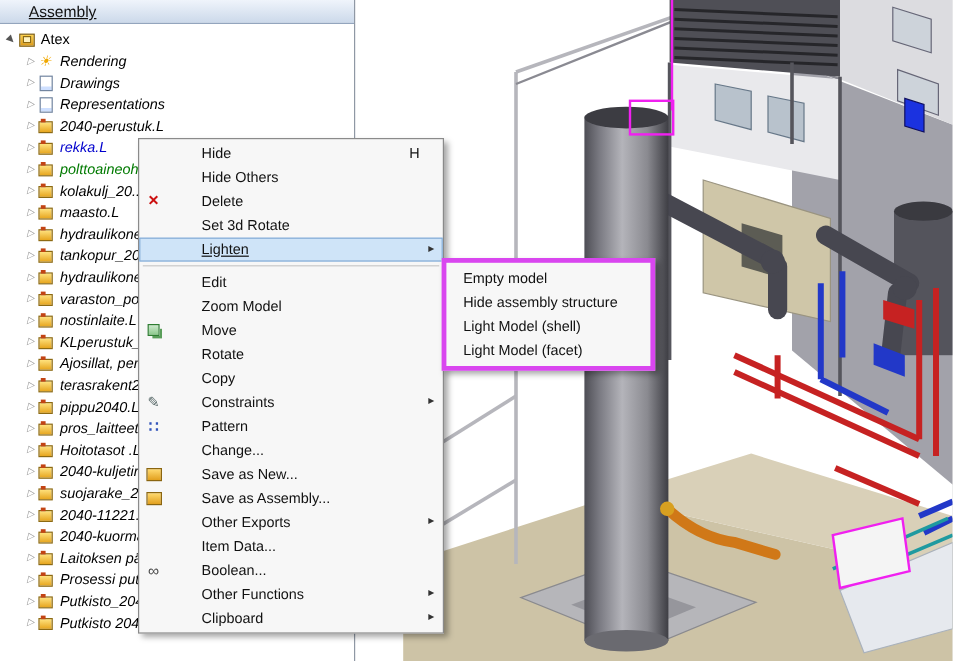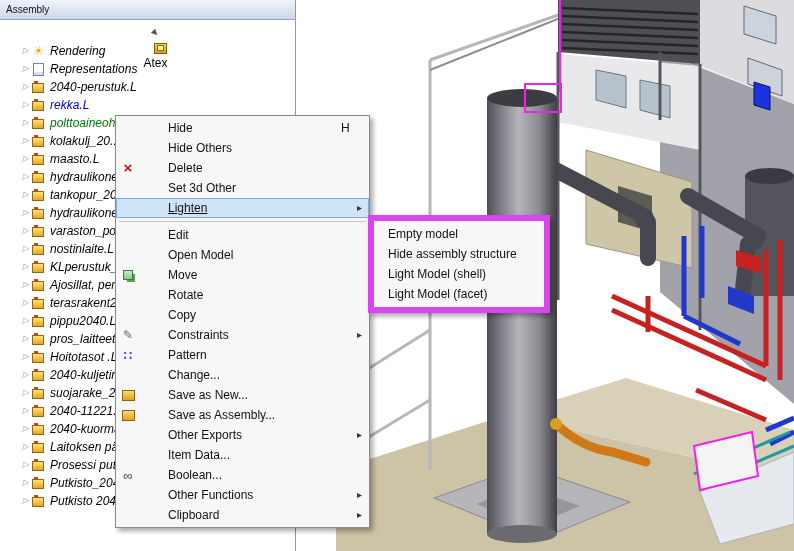--- a/index.html
+++ b/index.html
@@ -5,25 +5,25 @@
   html,body{margin:0;padding:0;background:#e8e8e8;}
   #root{position:relative;width:794px;height:551px;background:#ffffff;overflow:hidden;
         font-family:"Liberation Sans",sans-serif;outline:1px solid #7a8088;}
 
   
   #viewport{position:absolute;left:296px;top:0;width:498px;height:551px;}
 
   
   #panel{position:absolute;left:0;top:0;width:296px;height:551px;background:#ffffff;
          border-right:1px solid #8f98a4;box-sizing:border-box;z-index:2;}
-  .panel-title{height:19px;line-height:19px;padding-left:6px;font-size:10px;color:#111;
-         background:linear-gradient(#eff4fb,#ccd9ea);border-bottom:1px solid #93a5bd;}
+  .panel-title{height:19px;line-height:19px;padding-left:24px;font-size:13px;color:#111;
+         background:linear-gradient(#eff4fb,#ccd9ea);border-bottom:1px solid #93a5bd;text-decoration:underline;}
   .tree{position:absolute;top:20px;left:0;right:0;bottom:0;padding-top:4px;overflow:hidden;}
   .trow{display:flex;align-items:center;height:18px;white-space:nowrap;}
-  .lvl0{padding-left:16px;flex-direction:column;}
+  .lvl0{padding-left:3px;}
   .lvl1{padding-left:19px;font-style:italic;}
   .arrow{flex:0 0 13px;text-align:center;color:#9a9a9a;font-size:8px;line-height:18px;}
   .arrow::before{content:"▷";}
   .arrow.exp{color:#555;}
   .arrow.exp::before{content:"▶";display:inline-block;transform:rotate(45deg);}
   .ticon{flex:0 0 14px;height:13px;position:relative;margin-right:4px;}
   .icon-box::before{content:"";position:absolute;left:0;top:2px;width:10px;height:8px;
         background:linear-gradient(#ffe27e,#e7a61f);border:1px solid #8d6a12;}
   .icon-box::after{content:"";position:absolute;left:2px;top:0;width:4px;height:3px;background:#c24414;}
   .icon-asm::before{content:"";position:absolute;left:0;top:1px;width:11px;height:9px;
@@ -49,21 +49,21 @@
   .icon-move::before{content:"";display:inline-block;width:8px;height:8px;background:linear-gradient(#cde9cd,#8cc98c);
         border:1px solid #2e7d32;box-shadow:3px 3px 0 -1px #5a9e5a;}
   .icon-constraints::before{content:"✎";color:#566;font-size:12px;}
   .icon-pattern::before{content:"∷";color:#3355bb;font-weight:bold;font-size:13px;}
   .icon-boolean::before{content:"∞";color:#444;font-size:13px;}
   .icon-save::before{content:"";display:inline-block;width:11px;height:9px;
         background:linear-gradient(#ffda70,#e2a01e);border:1px solid #8a6510;}
 
   
   #submenu{position:absolute;left:368px;top:215px;width:170px;background:#f7f7f7;
-        border:6px solid #d946ef;box-shadow:3px 3px 5px rgba(0,0,0,.35);padding:3px 0;z-index:11;}
+        border:4px solid #d946ef;box-shadow:3px 3px 5px rgba(0,0,0,.35);padding:3px 0;z-index:11;}
   .sitem{height:20px;line-height:20px;padding-left:14px;font-size:12px;color:#111;}
 </style>
 </head>
 <body>
 
 <div id="root">
 
   <svg id="viewport" viewBox="0 0 498 551" xmlns="http://www.w3.org/2000/svg">
     <defs>
       <linearGradient id="gcyl" x1="0" y1="0" x2="1" y2="0">
@@ -184,20 +184,25 @@
           <span class="tlabel">Atex</span>
         </div>
       <div class="trow lvl1">
           <span class="arrow"></span>
           <span class="ticon icon-sun"></span>
           <span class="tlabel">Rendering</span>
         </div>
       <div class="trow lvl1">
           <span class="arrow"></span>
           <span class="ticon icon-sheet"></span>
+          <span class="tlabel">Drawings</span>
+        </div>
+      <div class="trow lvl1">
+          <span class="arrow"></span>
+          <span class="ticon icon-sheet"></span>
           <span class="tlabel">Representations</span>
         </div>
       <div class="trow lvl1">
           <span class="arrow"></span>
           <span class="ticon icon-box"></span>
           <span class="tlabel">2040-perustuk.L</span>
         </div>
       <div class="trow lvl1">
           <span class="arrow"></span>
           <span class="ticon icon-box"></span>
@@ -325,34 +330,34 @@
     <div class="mitem">
         <span class="micon"></span>
         <span class="mlabel">Hide Others</span>
       </div>
     <div class="mitem">
         <span class="micon icon-delete"></span>
         <span class="mlabel">Delete</span>
       </div>
     <div class="mitem">
         <span class="micon"></span>
-        <span class="mlabel">Set 3d Other</span>
+        <span class="mlabel">Set 3d Rotate</span>
       </div>
     <div class="mitem hl has-sub">
         <span class="micon"></span>
         <span class="mlabel">Lighten</span>
       </div>
     <div class="msep"></div>
     <div class="mitem">
         <span class="micon"></span>
         <span class="mlabel">Edit</span>
       </div>
     <div class="mitem">
         <span class="micon"></span>
-        <span class="mlabel">Open Model</span>
+        <span class="mlabel">Zoom Model</span>
       </div>
     <div class="mitem">
         <span class="micon icon-move"></span>
         <span class="mlabel">Move</span>
       </div>
     <div class="mitem">
         <span class="micon"></span>
         <span class="mlabel">Rotate</span>
       </div>
     <div class="mitem">

